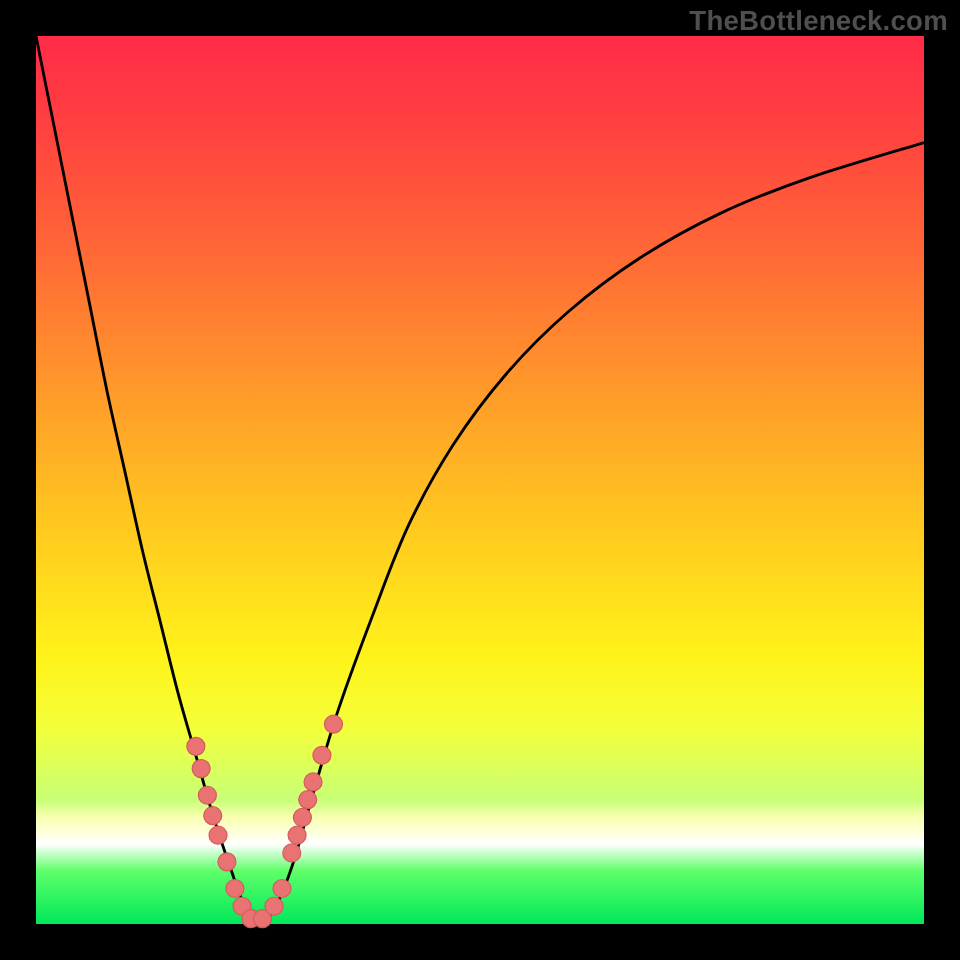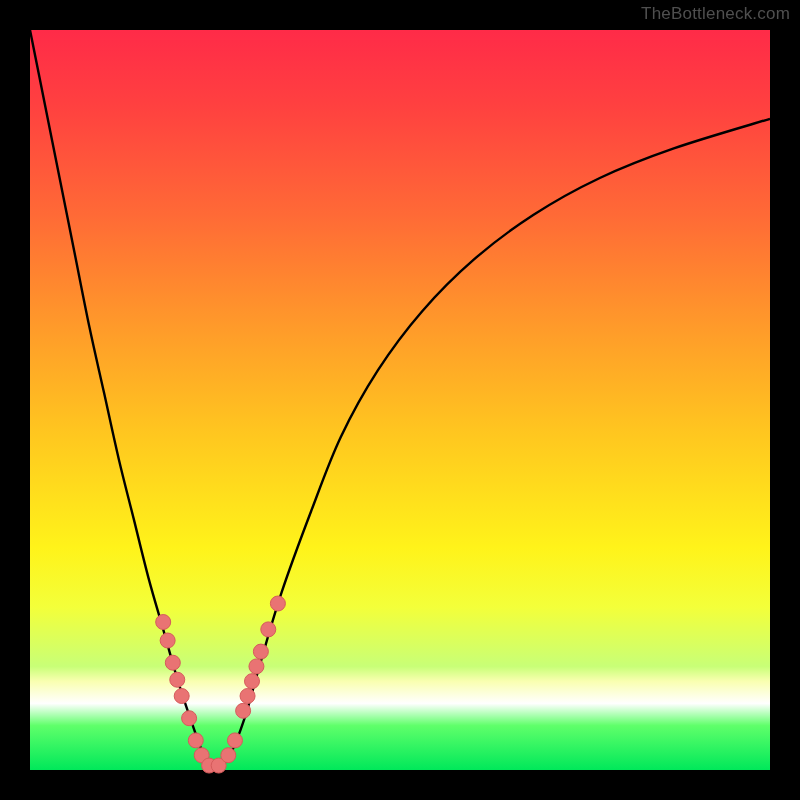--- a/index.html
+++ b/index.html
@@ -38,22 +38,22 @@
       #ffffff 91%,
       #5fff6a 94%,
       #00e85a 100%
     );
   }
   .watermark {
     position: absolute;
     top: 4px;
     right: 10px;
     color: #4f4f4f;
-    font-size: 17px;
-    font-weight: 400;
+    font-size: 23px;
+    font-weight: 700;
     letter-spacing: 0.2px;
     user-select: none;
   }
   svg.curve {
     position: absolute;
     left: 0;
     top: 0;
     width: 740px;
     height: 740px;
     overflow: visible;

